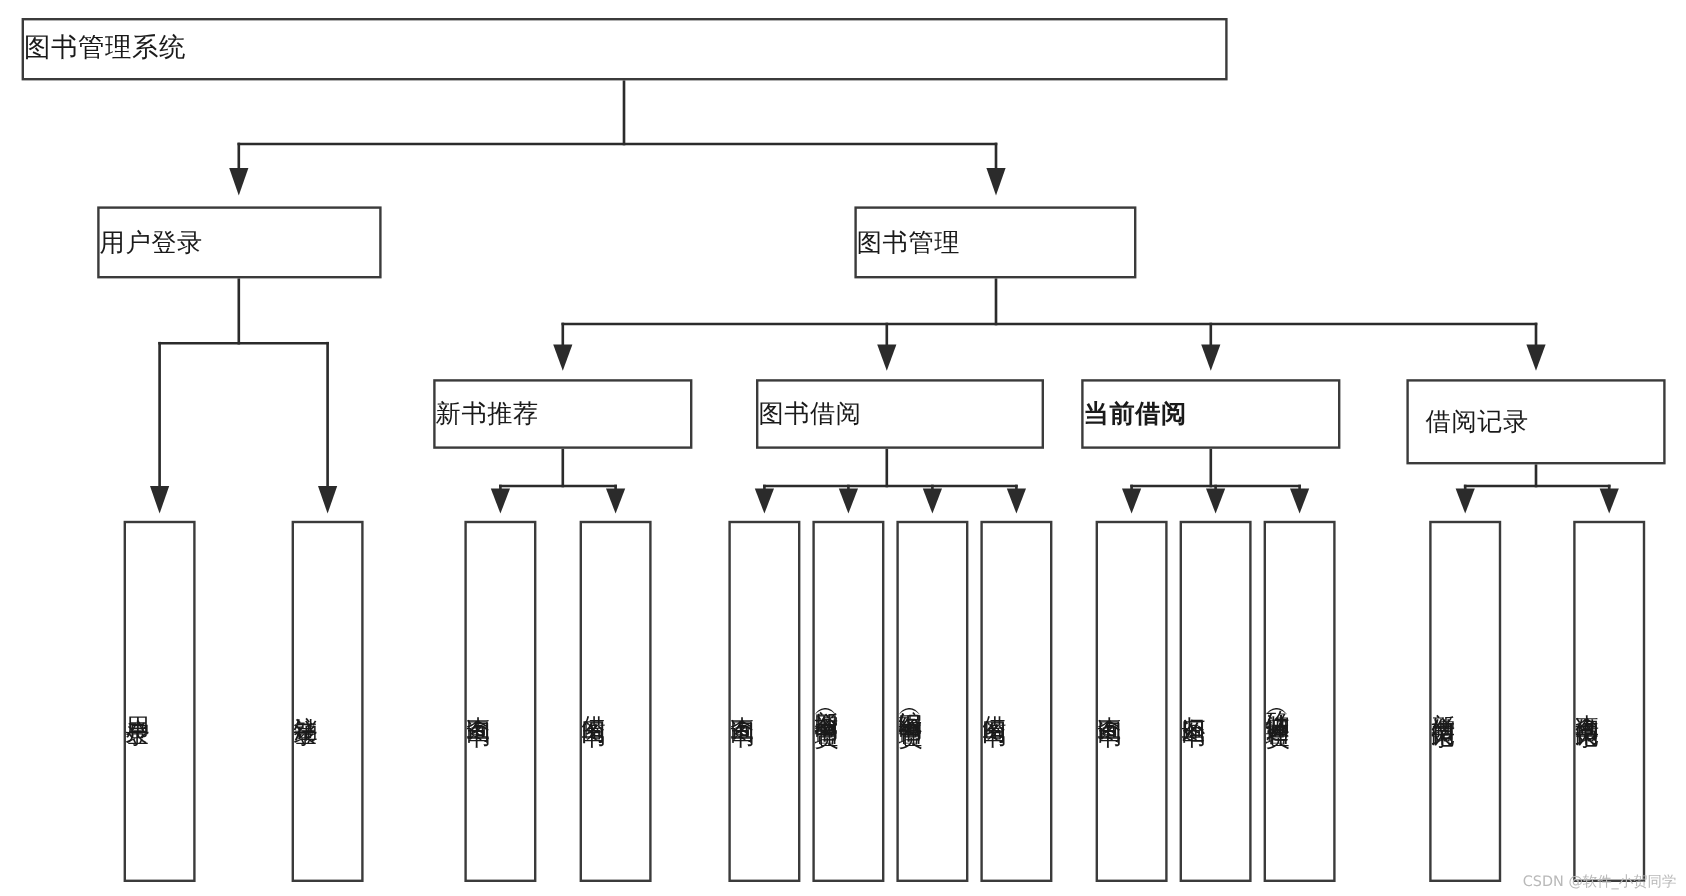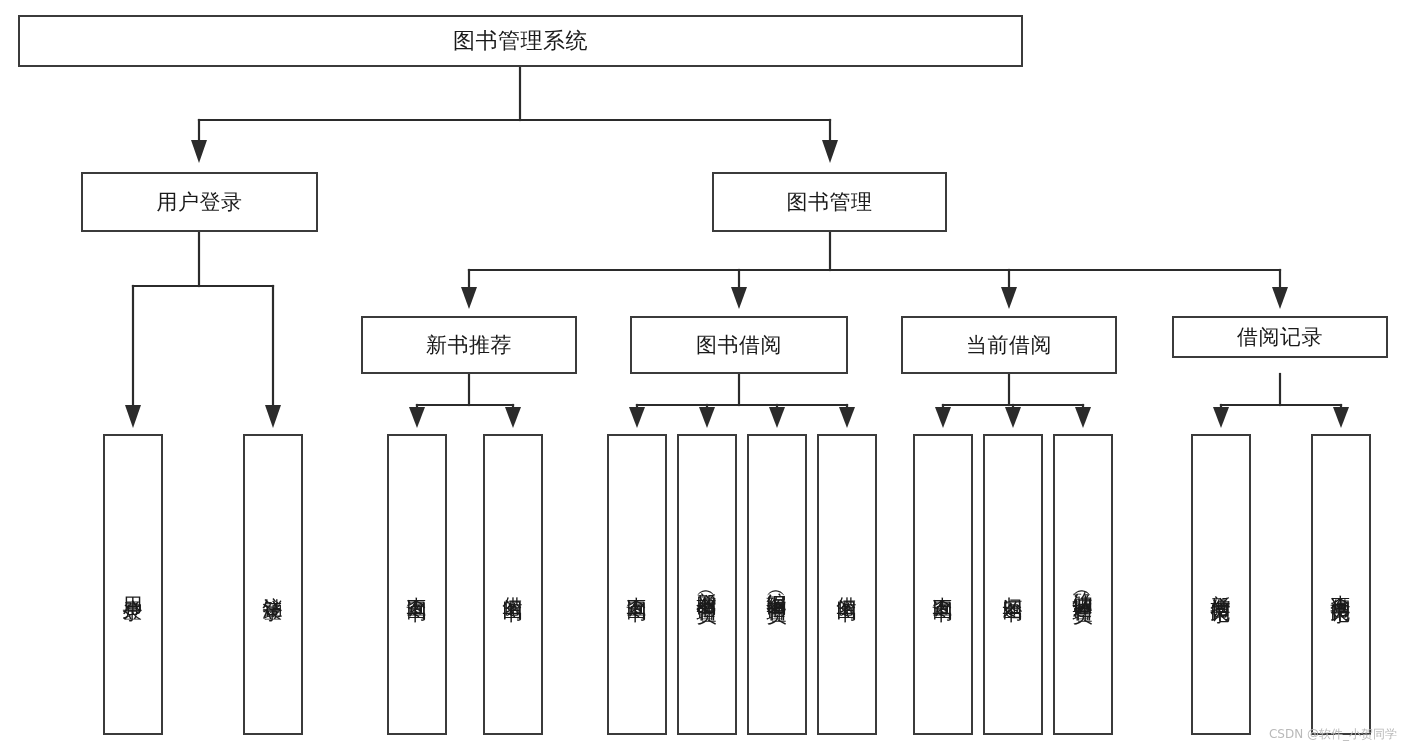--- a/index.html
+++ b/index.html
@@ -20,21 +20,20 @@
     width: 1405px;
     height: 747px;
   }
   .node-box {
     position: absolute;
     box-sizing: border-box;
     background: #ffffff;
     border: 2px solid #3b3b3b;
     display: flex;
     align-items: center;
-    justify-content: center;
     overflow: hidden;
   }
   .node-label {
     color: #1a1a1a;
     font-size: 21px;
     line-height: 1.15;
     letter-spacing: 0.5px;
     white-space: nowrap;
     text-align: center;
   }
@@ -147,27 +146,27 @@
   <div class="node-box" style="left: 81px; top: 172px; width: 237px; height: 60px;">
     <span class="node-label">用户登录</span>
   </div>
   <div class="node-box" style="left: 712px; top: 172px; width: 235px; height: 60px; font-family: Liberation Serif, serif;">
     <span class="node-label">图书管理</span>
   </div>
 
   <div class="node-box" style="left: 361px; top: 316px; width: 216px; height: 58px; font-family: Liberation Serif, serif;">
     <span class="node-label">新书推荐</span>
   </div>
-  <div class="node-box" style="left: 630px; top: 316px; width: 218px; height: 58px;">
+  <div class="node-box" style="left: 630px; top: 316px; width: 240px; height: 58px;">
     <span class="node-label">图书借阅</span>
   </div>
-  <div class="node-box" style="left: 901px; top: 316px; width: 216px; height: 58px;">
+  <div class="node-box" style="left: 901px; top: 316px; width: 216px; height: 58px; font-weight: bold;">
     <span class="node-label">当前借阅</span>
   </div>
-  <div class="node-box" style="left: 1172px; top: 316px; width: 216px; height: 42px;">
+  <div class="node-box" style="left: 1172px; top: 316px; width: 216px; height: 71px; padding-left: 14px;">
     <span class="node-label">借阅记录</span>
   </div>
 
   <div class="node-box vertical" style="left: 103px; top: 434px; width: 60px; height: 301px;">
     <span class="node-label">用户登录</span>
   </div>
   <div class="node-box vertical" style="left: 243px; top: 434px; width: 60px; height: 301px;">
     <span class="node-label">注销登录</span>
   </div>
   <div class="node-box vertical" style="left: 387px; top: 434px; width: 60px; height: 301px;">

